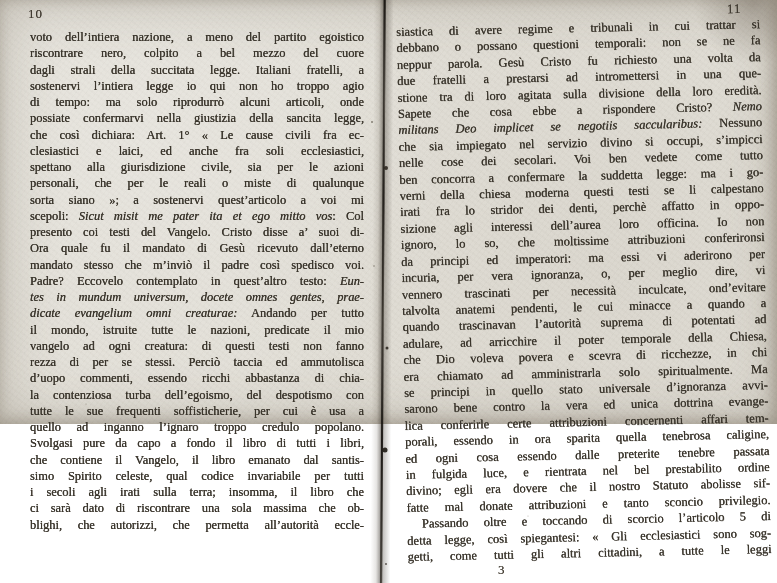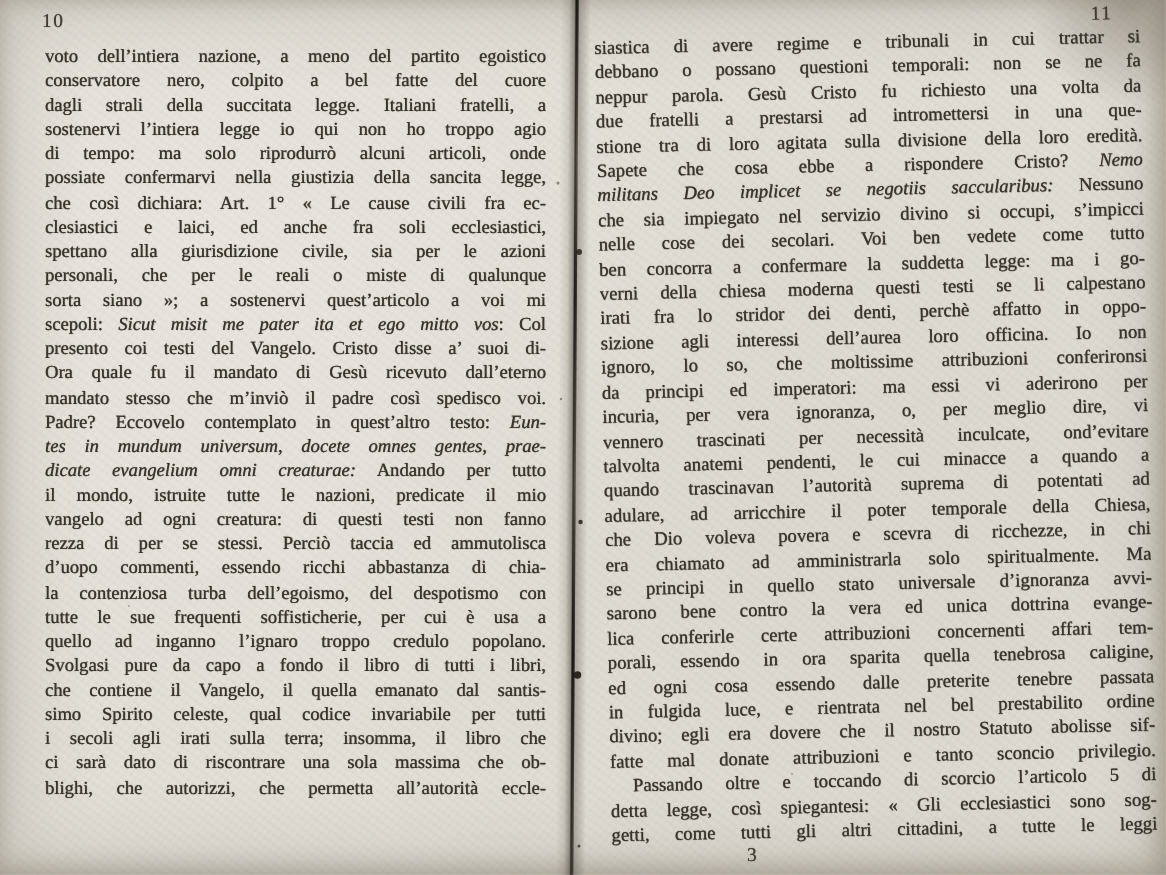--- a/index.html
+++ b/index.html
@@ -6,21 +6,21 @@
     margin: 0;
     padding: 0;
     width: 777px;
     height: 583px;
     overflow: hidden;
     font-family: "Liberation Serif", serif;
   }
   .scan {
     position: absolute;
     left: 0; top: 0;
-    width: 777px; height: 583px;
+    width: 777px; height: 424px;
     background-color: #e2dfd7;
     background-image:
       radial-gradient(circle at 97% 1%, rgba(70,58,45,0.30), transparent 7%),
       radial-gradient(circle at 18% 30%, rgba(255,255,255,0.20), transparent 45%),
       radial-gradient(circle at 78% 65%, rgba(125,112,94,0.07), transparent 55%),
       repeating-linear-gradient(37deg, rgba(90,80,65,0.022) 0 2px, transparent 2px 5px),
       repeating-linear-gradient(-52deg, rgba(60,52,40,0.018) 0 1px, transparent 1px 4px);
     box-shadow:
       inset 0 0 55px rgba(95,84,66,0.28),
       inset -6px 0 14px rgba(95,84,66,0.22),
@@ -122,21 +122,21 @@
   <div class="gutter"></div>
   <div class="gutter-core"></div>
   <div class="speck"></div>
 
   <div class="page-num" id="page-num-left">10</div>
 
   <div class="page-num" id="page-num-right">11</div>
 
   <div class="textblock" id="text-left">
       <div class="line">voto dell’intiera nazione, a meno del partito egoistico</div>
-      <div class="line">conservatore nero, colpito a bel fatte del cuore</div>
+      <div class="line">riscontrare nero, colpito a bel mezzo del cuore</div>
       <div class="line">dagli strali della succitata legge. Italiani fratelli, a</div>
       <div class="line">sostenervi l’intiera legge io qui non ho troppo agio</div>
       <div class="line">di tempo: ma solo riprodurrò alcuni articoli, onde</div>
       <div class="line">possiate confermarvi nella giustizia della sancita legge,</div>
       <div class="line">che così dichiara: Art. 1° « Le cause civili fra ec-</div>
       <div class="line">clesiastici e laici, ed anche fra soli ecclesiastici,</div>
       <div class="line">spettano alla giurisdizione civile, sia per le azioni</div>
       <div class="line">personali, che per le reali o miste di qualunque</div>
       <div class="line">sorta siano »; a sostenervi quest’articolo a voi mi</div>
       <div class="line">scepoli: <i>Sicut misit me pater ita et ego mitto vos</i>: Col</div>
@@ -147,21 +147,21 @@
       <div class="line"><i>tes in mundum universum, docete omnes gentes, prae-</i></div>
       <div class="line"><i>dicate evangelium omni creaturae:</i> Andando per tutto</div>
       <div class="line">il mondo, istruite tutte le nazioni, predicate il mio</div>
       <div class="line">vangelo ad ogni creatura: di questi testi non fanno</div>
       <div class="line">rezza di per se stessi. Perciò taccia ed ammutolisca</div>
       <div class="line">d’uopo commenti, essendo ricchi abbastanza di chia-</div>
       <div class="line">la contenziosa turba dell’egoismo, del despotismo con</div>
       <div class="line">tutte le sue frequenti soffisticherie, per cui è usa a</div>
       <div class="line">quello ad inganno l’ignaro troppo credulo popolano.</div>
       <div class="line">Svolgasi pure da capo a fondo il libro di tutti i libri,</div>
-      <div class="line">che contiene il Vangelo, il quella emanato dal santis-</div>
+      <div class="line">che contiene il Vangelo, il libro emanato dal santis-</div>
       <div class="line">simo Spirito celeste, qual codice invariabile per tutti</div>
       <div class="line">i secoli agli irati sulla terra; insomma, il libro che</div>
       <div class="line">ci sarà dato di riscontrare una sola massima che ob-</div>
       <div class="line">blighi, che autorizzi, che permetta all’autorità eccle-</div>
     </div>
 
   <div class="textblock" id="text-right">
       <div class="line">siastica di avere regime e tribunali in cui trattar si</div>
       <div class="line">debbano o possano questioni temporali: non se ne fa</div>
       <div class="line">neppur parola. Gesù Cristo fu richiesto una volta da</div>

